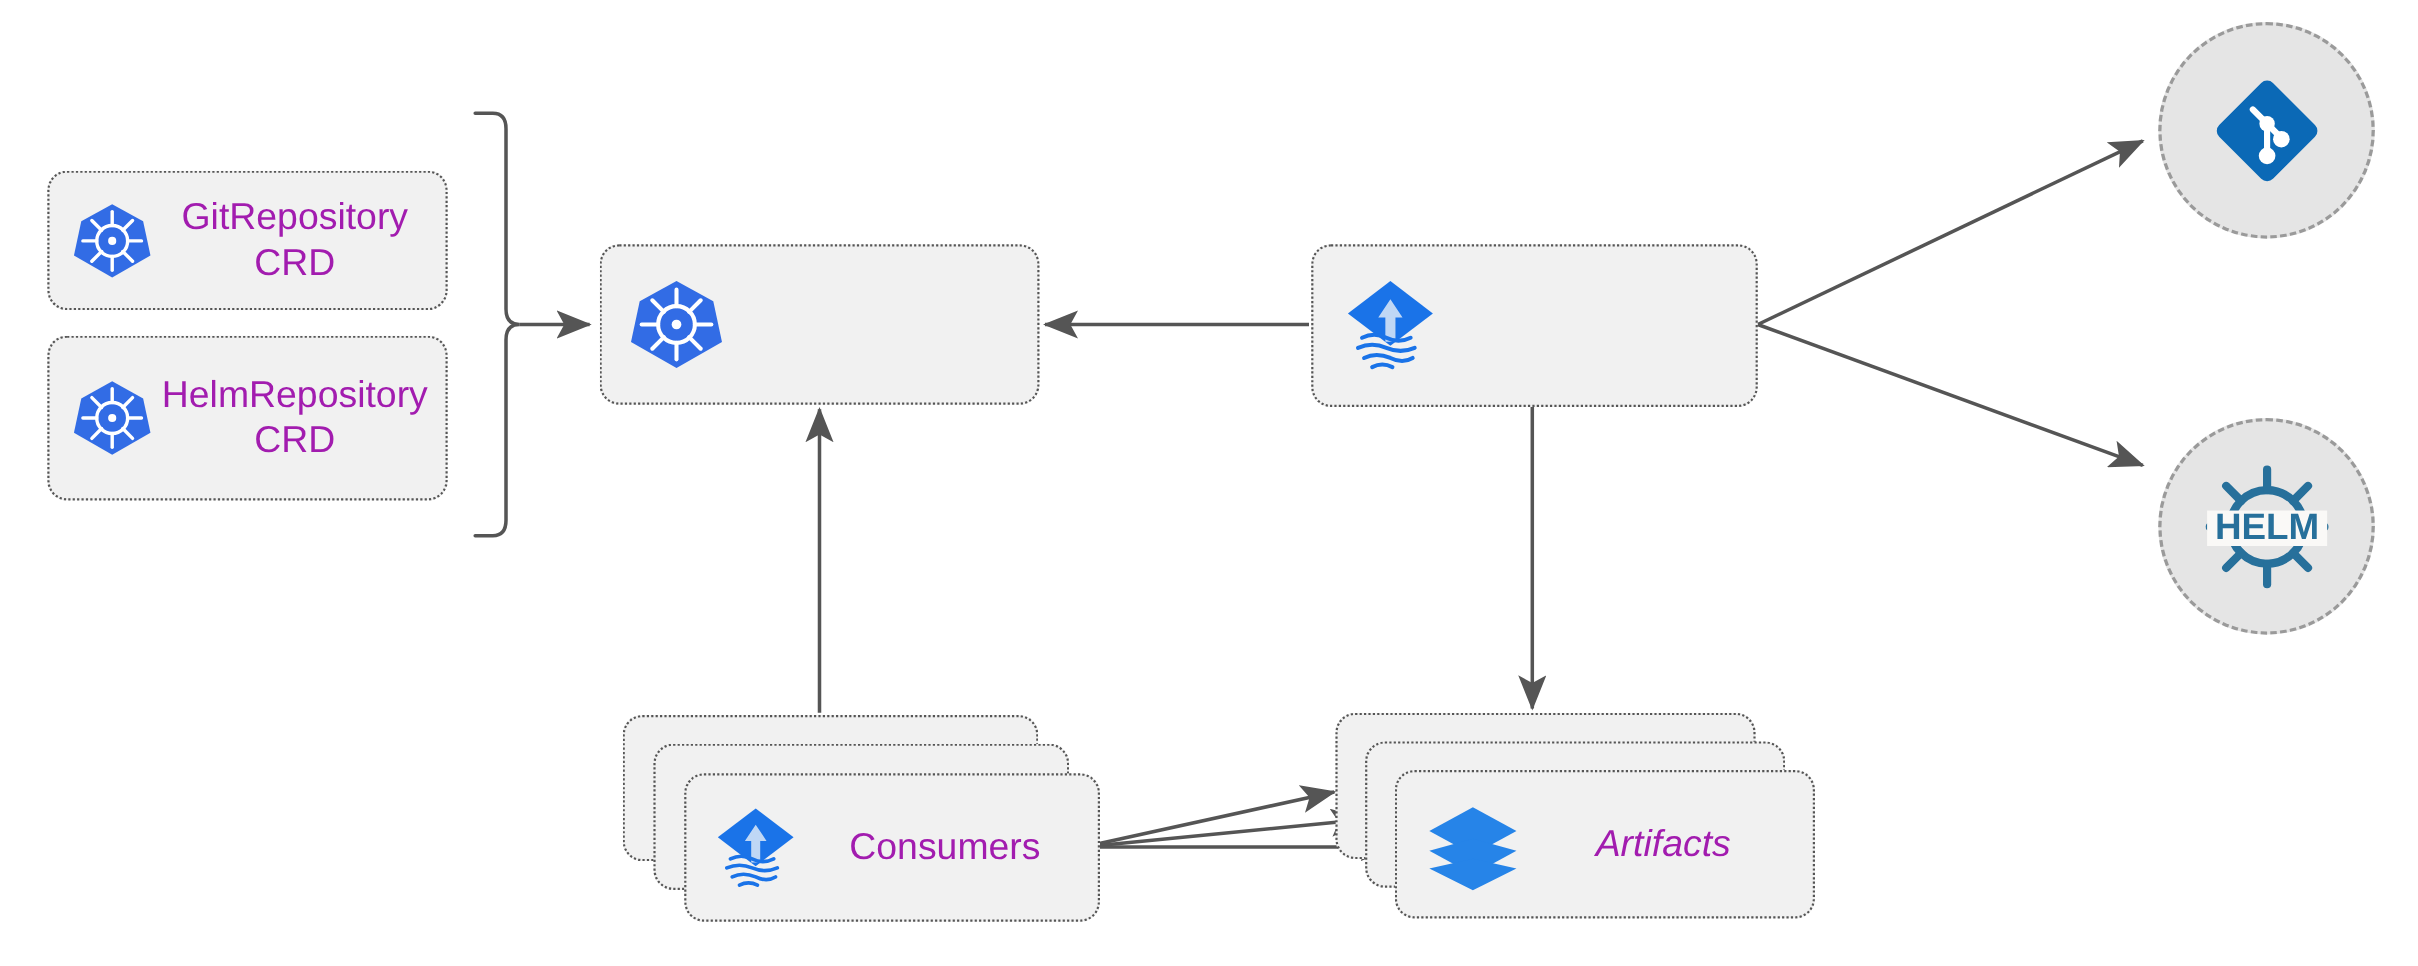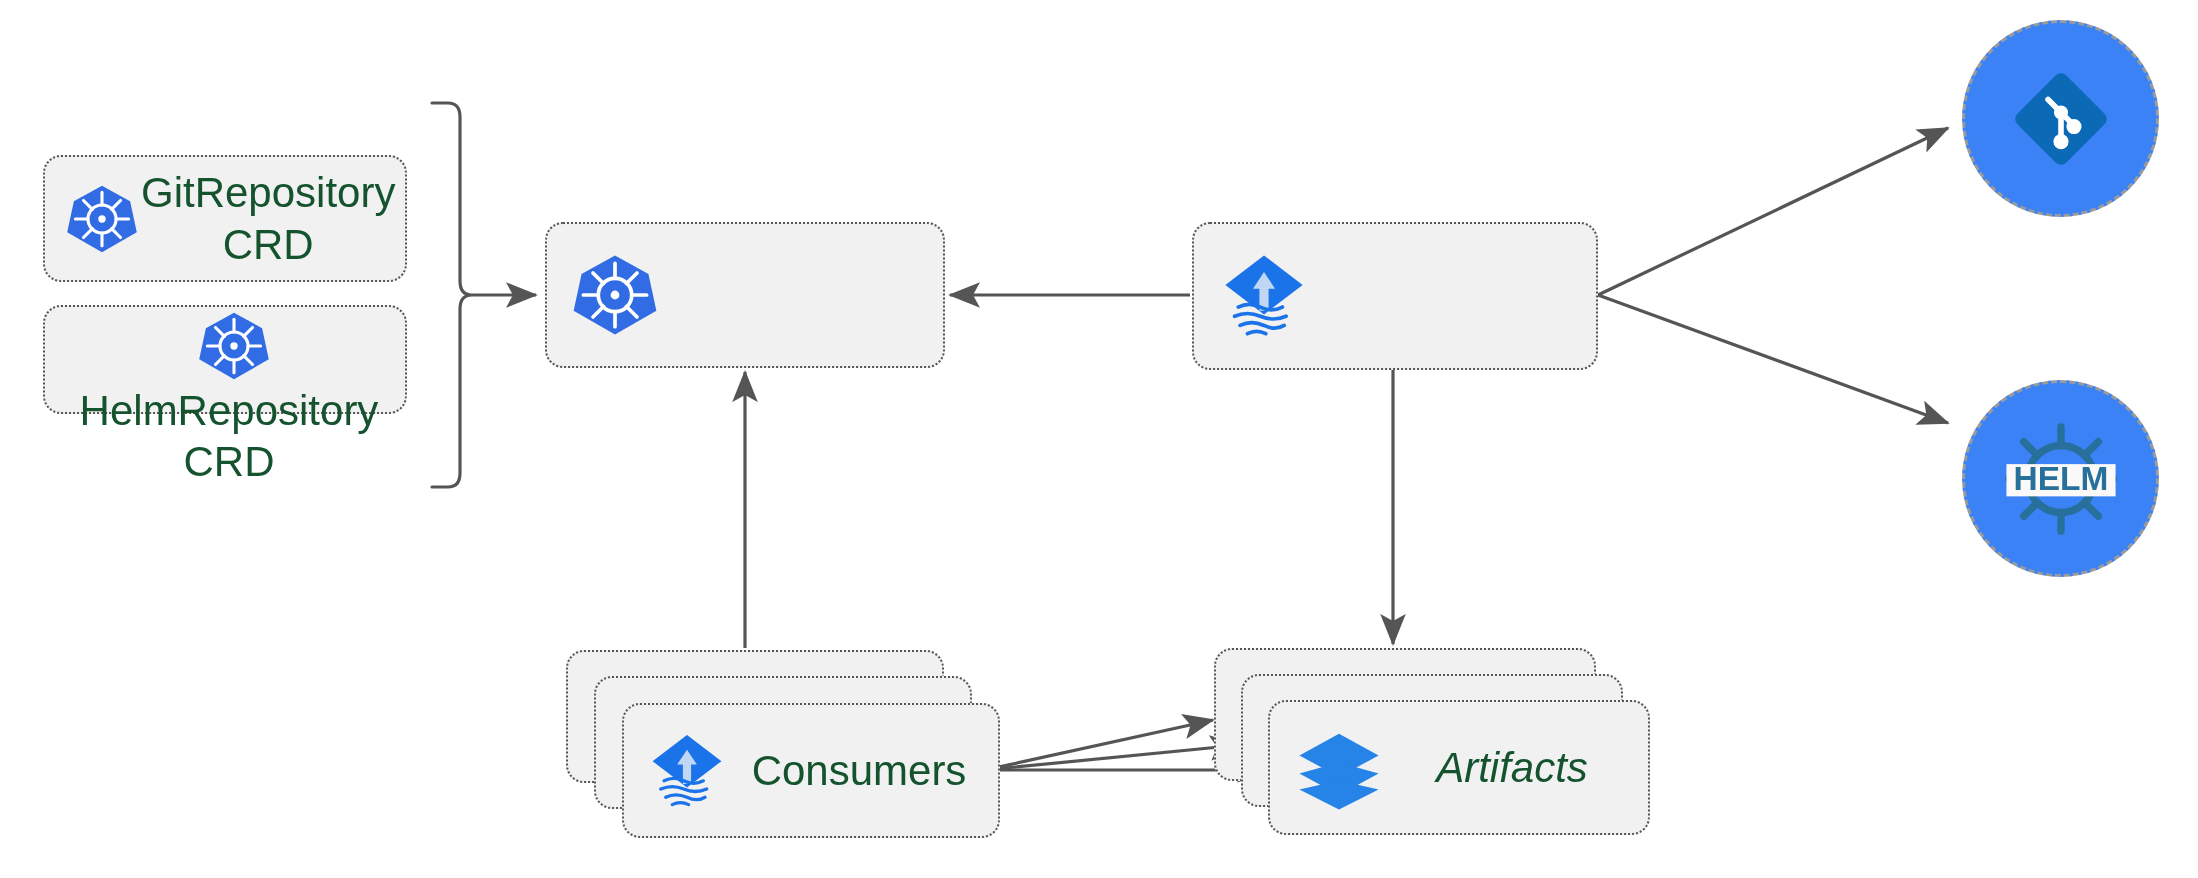--- a/index.html
+++ b/index.html
@@ -21,38 +21,38 @@
     position: absolute;
     box-sizing: border-box;
     background: #f1f1f1;
     border: 2px dotted #555555;
     border-radius: 18px;
     display: flex;
     align-items: center;
     justify-content: flex-start;
   }
   .node-label {
-    font-size: 42px;
+    font-size: 34px;
     line-height: 1.22;
-    color: #14532d;
+    color: #a21caf;
     text-align: center;
     white-space: pre-line;
     flex: 1 1 auto;
     padding-right: 10px;
   }
   .icon-wrap {
     flex: 0 0 auto;
     display: flex;
     align-items: center;
     justify-content: center;
   }
   .circle-node {
     position: absolute;
     box-sizing: border-box;
-    background: #3b82f6;
+    background: #e5e5e5;
     border: 3px dashed #9a9a9a;
     border-radius: 50%;
     display: flex;
     align-items: center;
     justify-content: center;
   }
   .stack-box {
     position: absolute;
     box-sizing: border-box;
     background: #f1f1f1;
@@ -116,21 +116,21 @@
           <line x1="75" y1="25" x2="63" y2="37"></line>
           <line x1="37" y1="63" x2="25" y2="75"></line>
         </g>
         <circle cx="50" cy="50" r="5" fill="#ffffff"></circle>
       </svg>
     </span>
     <span class="node-label">GitRepository
 CRD</span>
   </div>
 
-  <div class="node" style="left:43px; top:305px; width:364px; height:109px; padding-left:18px;flex-direction:column;">
+  <div class="node" style="left:43px; top:305px; width:364px; height:150px; padding-left:18px;">
     <span class="icon-wrap" style="width:78px;height:78px;">
       <svg width="74" height="74" viewBox="0 0 100 100">
         <polygon points="50,5 88,26 97,68 50,95 3,68 12,26" fill="#326CE5"></polygon>
         <g fill="none" stroke="#ffffff" stroke-width="4.2" stroke-linecap="round">
           <circle cx="50" cy="50" r="19"></circle>
           <line x1="50" y1="14" x2="50" y2="31"></line>
           <line x1="50" y1="69" x2="50" y2="86"></line>
           <line x1="14" y1="50" x2="31" y2="50"></line>
           <line x1="69" y1="50" x2="86" y2="50"></line>
           <line x1="25" y1="25" x2="37" y2="37"></line>

